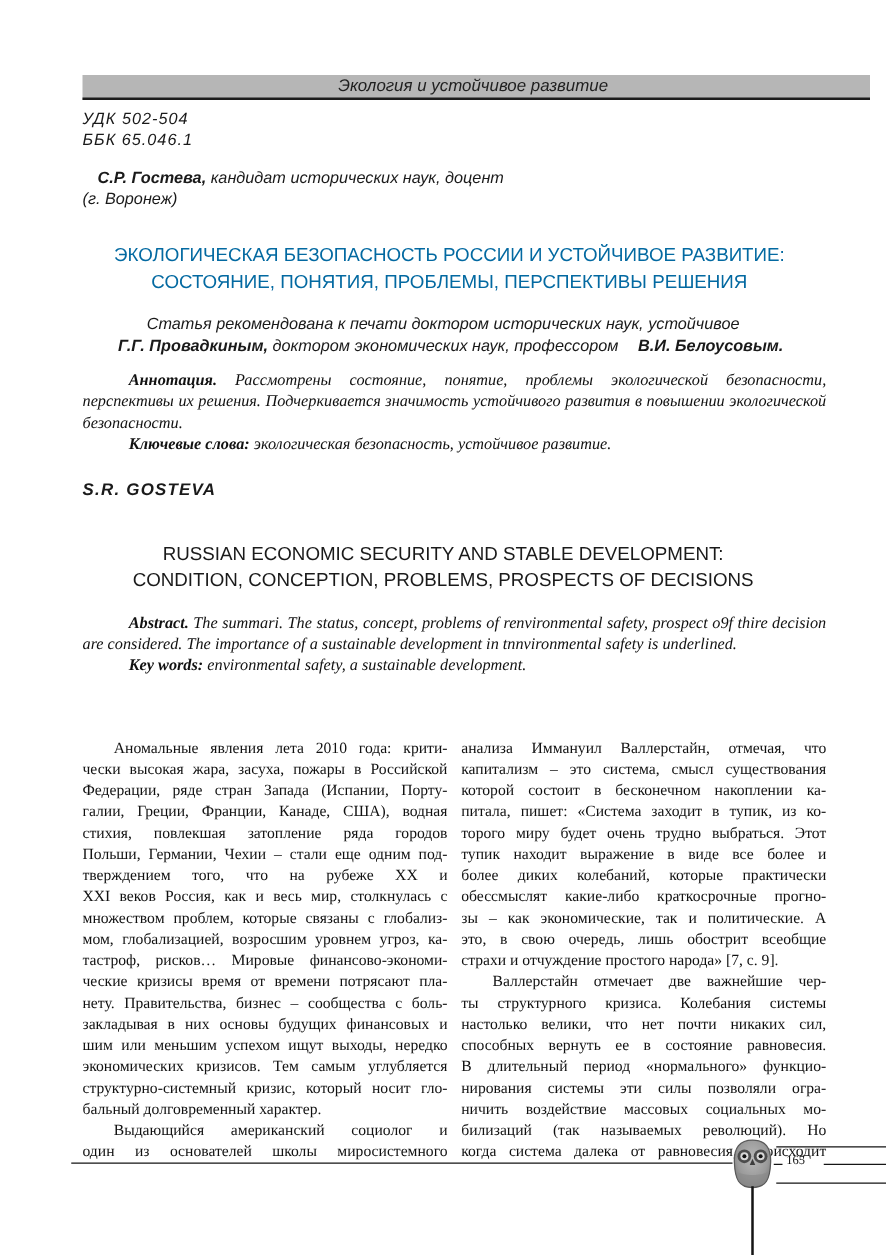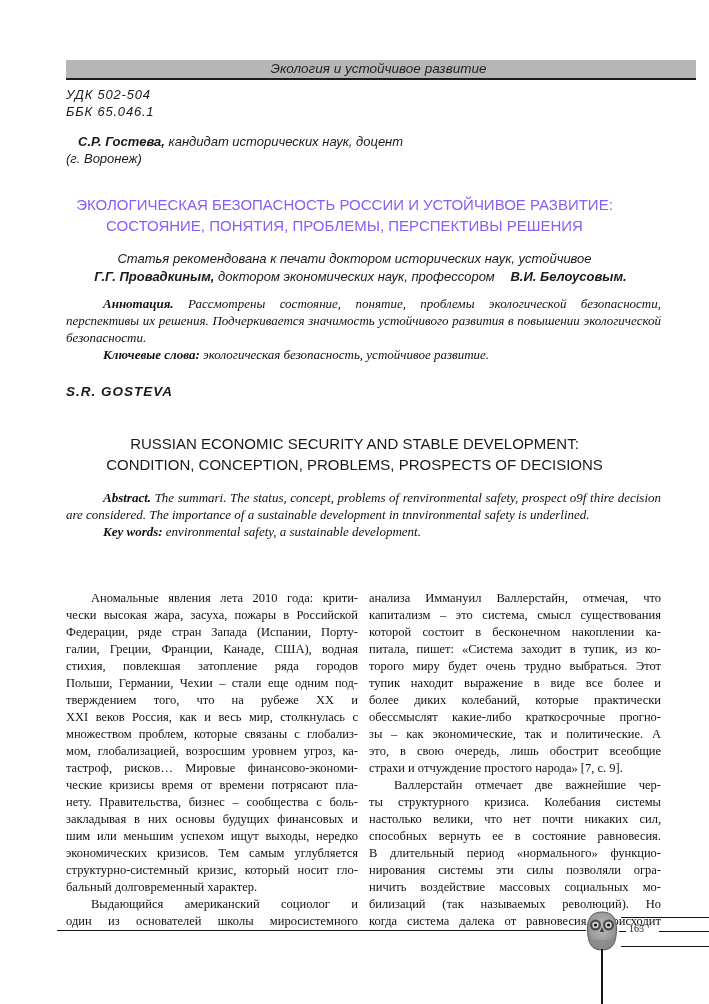--- a/index.html
+++ b/index.html
@@ -47,28 +47,28 @@
     font-family: "Liberation Sans", sans-serif;
     font-style: italic;
     font-size: 13px;
     line-height: 17px;
     color: #1a1a1a;
   }
   .b { font-weight: bold; margin-left: 12px; }
 
   .title-ru {
     position: absolute;
-    left: 47px; top: 194px;
+    left: 62px; top: 194px;
     width: 595px;
     text-align: center;
     font-family: "Liberation Sans", sans-serif;
     font-weight: 400;
     font-size: 15px;
     line-height: 21px;
-    color: #8b5cf6;
+    color: #0369a1;
   }
 
   .recommendation {
     position: absolute;
     left: 57px; top: 250px;
     width: 595px;
     text-align: center;
     font-family: "Liberation Sans", sans-serif;
     font-style: italic;
     font-size: 13px;

